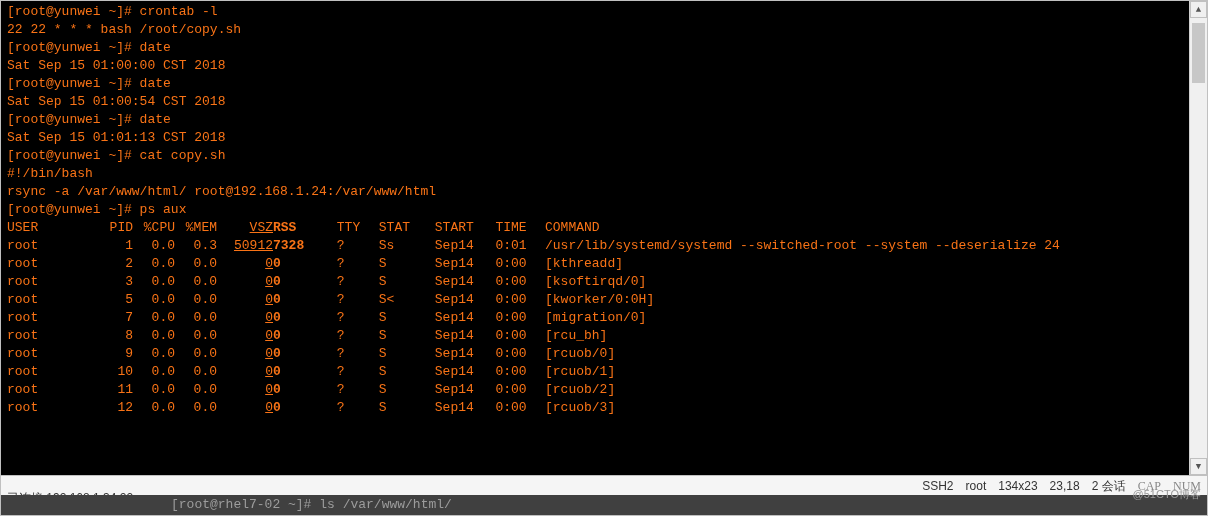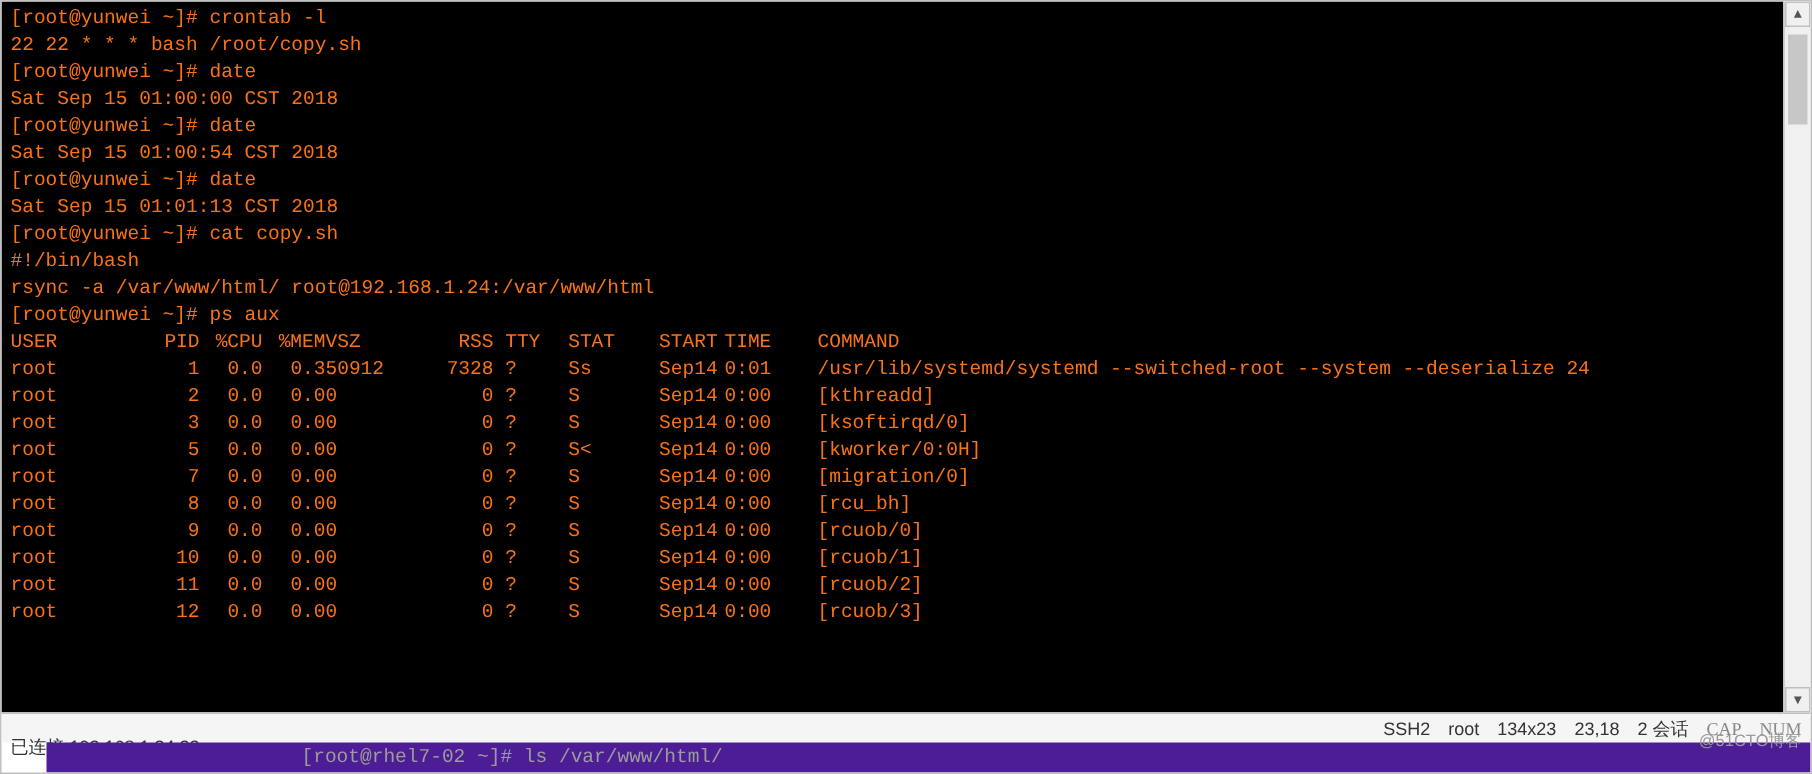--- a/index.html
+++ b/index.html
@@ -5,37 +5,37 @@
   html,body{margin:0;padding:0;height:100%;width:100%;background:#f0f0f0;font-family:"Courier New",monospace;font-size:13px;line-height:18px;}
   .window{position:relative;width:1208px;height:516px;background:#ffffff;overflow:hidden;border:1px solid #c0c0c0;box-sizing:border-box;}
   .terminal{position:absolute;left:0;top:0;right:18px;bottom:40px;background:#000;color:#f97316;padding:2px 6px;overflow:hidden;white-space:pre;}
   .terminal .line{display:block;}
   .ps-row{display:flex;}
   .ps-row span{display:inline-block;}
   .c-user{width:70px;}
   .c-pid{width:56px;text-align:right;}
   .c-cpu{width:42px;text-align:right;}
   .c-mem{width:42px;text-align:right;}
-  .c-vsz{width:56px;text-align:left;}
-  .c-rss{width:56px;text-align:right;}
+  .c-vsz{width:56px;text-align:right;text-decoration:underline;}
+  .c-rss{width:56px;font-weight:bold;}
   .c-tty{width:42px;}
   .c-stat{width:56px;}
-  .c-start{width:56px;text-align:center;}
-  .c-time{width:56px;text-align:left;}
+  .c-start{width:56px;}
+  .c-time{width:56px;text-align:center;}
   .c-cmd{flex:1;padding-left:6px;}
   .scrollbar{position:absolute;right:0;top:0;width:17px;bottom:40px;background:#f0f0f0;border-left:1px solid #d0d0d0;}
   .scrollbar .up,.scrollbar .down{position:absolute;left:0;width:17px;height:17px;background:#f0f0f0;border:1px solid #c0c0c0;box-sizing:border-box;display:flex;align-items:center;justify-content:center;font-size:9px;color:#555;}
   .scrollbar .up{top:0;}
   .scrollbar .down{bottom:0;}
   .scrollbar .thumb{position:absolute;left:2px;right:2px;top:22px;height:60px;background:#c7c7c7;border-radius:0;}
   .statusbar{position:absolute;left:0;right:0;bottom:20px;height:20px;background:#f5f5f5;border-top:1px solid #c0c0c0;font-family:"Microsoft YaHei","SimSun",sans-serif;font-size:12px;color:#333;display:flex;align-items:center;padding:0 6px;box-sizing:border-box;}
   .statusbar .left{flex:1;margin-top:24px;}
   .statusbar .right{display:flex;gap:12px;}
   .statusbar .cap,.statusbar .num{font-family:Liberation Serif, serif;color:#888;}
-  .shadow-line{position:absolute;left:0;right:0;bottom:0;height:20px;background:#4c1d95;color:#9c9c9c;font-family:"Courier New",monospace;font-size:13px;display:flex;align-items:center;padding-left:170px;box-sizing:border-box;overflow:hidden;margin-left:30px;}
+  .shadow-line{position:absolute;left:0;right:0;bottom:0;height:20px;background:#404040;color:#9c9c9c;font-family:"Courier New",monospace;font-size:13px;display:flex;align-items:center;padding-left:170px;box-sizing:border-box;overflow:hidden;}
   .watermark{position:absolute;right:6px;bottom:12px;font-family:"Microsoft YaHei",sans-serif;font-size:11px;color:#999;z-index:5;}
 </style>
 </head>
 <body>
 
 <div class="window">
 
   <div class="terminal" id="term"><div class="line">[root@yunwei ~]# crontab -l</div><div class="line">22 22 * * * bash /root/copy.sh</div><div class="line">[root@yunwei ~]# date</div><div class="line">Sat Sep 15 01:00:00 CST 2018</div><div class="line">[root@yunwei ~]# date</div><div class="line">Sat Sep 15 01:00:54 CST 2018</div><div class="line">[root@yunwei ~]# date</div><div class="line">Sat Sep 15 01:01:13 CST 2018</div><div class="line">[root@yunwei ~]# cat copy.sh</div><div class="line">#!/bin/bash</div><div class="line">rsync -a /var/www/html/ root@192.168.1.24:/var/www/html</div><div class="line">[root@yunwei ~]# ps aux</div><div class="line ps-row"><span class="c-user">USER</span><span class="c-pid">PID</span><span class="c-cpu">%CPU</span><span class="c-mem">%MEM</span><span class="c-vsz">VSZ</span><span class="c-rss">RSS</span><span class="c-tty"> TTY</span><span class="c-stat"> STAT</span><span class="c-start"> START</span><span class="c-time">TIME</span><span class="c-cmd">COMMAND</span></div><div class="line ps-row"><span class="c-user">root</span><span class="c-pid">1</span><span class="c-cpu">0.0</span><span class="c-mem">0.3</span><span class="c-vsz">50912</span><span class="c-rss">7328</span><span class="c-tty"> ?</span><span class="c-stat"> Ss</span><span class="c-start"> Sep14</span><span class="c-time">0:01</span><span class="c-cmd">/usr/lib/systemd/systemd --switched-root --system --deserialize 24</span></div><div class="line ps-row"><span class="c-user">root</span><span class="c-pid">2</span><span class="c-cpu">0.0</span><span class="c-mem">0.0</span><span class="c-vsz">0</span><span class="c-rss">0</span><span class="c-tty"> ?</span><span class="c-stat"> S</span><span class="c-start"> Sep14</span><span class="c-time">0:00</span><span class="c-cmd">[kthreadd]</span></div><div class="line ps-row"><span class="c-user">root</span><span class="c-pid">3</span><span class="c-cpu">0.0</span><span class="c-mem">0.0</span><span class="c-vsz">0</span><span class="c-rss">0</span><span class="c-tty"> ?</span><span class="c-stat"> S</span><span class="c-start"> Sep14</span><span class="c-time">0:00</span><span class="c-cmd">[ksoftirqd/0]</span></div><div class="line ps-row"><span class="c-user">root</span><span class="c-pid">5</span><span class="c-cpu">0.0</span><span class="c-mem">0.0</span><span class="c-vsz">0</span><span class="c-rss">0</span><span class="c-tty"> ?</span><span class="c-stat"> S&lt;</span><span class="c-start"> Sep14</span><span class="c-time">0:00</span><span class="c-cmd">[kworker/0:0H]</span></div><div class="line ps-row"><span class="c-user">root</span><span class="c-pid">7</span><span class="c-cpu">0.0</span><span class="c-mem">0.0</span><span class="c-vsz">0</span><span class="c-rss">0</span><span class="c-tty"> ?</span><span class="c-stat"> S</span><span class="c-start"> Sep14</span><span class="c-time">0:00</span><span class="c-cmd">[migration/0]</span></div><div class="line ps-row"><span class="c-user">root</span><span class="c-pid">8</span><span class="c-cpu">0.0</span><span class="c-mem">0.0</span><span class="c-vsz">0</span><span class="c-rss">0</span><span class="c-tty"> ?</span><span class="c-stat"> S</span><span class="c-start"> Sep14</span><span class="c-time">0:00</span><span class="c-cmd">[rcu_bh]</span></div><div class="line ps-row"><span class="c-user">root</span><span class="c-pid">9</span><span class="c-cpu">0.0</span><span class="c-mem">0.0</span><span class="c-vsz">0</span><span class="c-rss">0</span><span class="c-tty"> ?</span><span class="c-stat"> S</span><span class="c-start"> Sep14</span><span class="c-time">0:00</span><span class="c-cmd">[rcuob/0]</span></div><div class="line ps-row"><span class="c-user">root</span><span class="c-pid">10</span><span class="c-cpu">0.0</span><span class="c-mem">0.0</span><span class="c-vsz">0</span><span class="c-rss">0</span><span class="c-tty"> ?</span><span class="c-stat"> S</span><span class="c-start"> Sep14</span><span class="c-time">0:00</span><span class="c-cmd">[rcuob/1]</span></div><div class="line ps-row"><span class="c-user">root</span><span class="c-pid">11</span><span class="c-cpu">0.0</span><span class="c-mem">0.0</span><span class="c-vsz">0</span><span class="c-rss">0</span><span class="c-tty"> ?</span><span class="c-stat"> S</span><span class="c-start"> Sep14</span><span class="c-time">0:00</span><span class="c-cmd">[rcuob/2]</span></div><div class="line ps-row"><span class="c-user">root</span><span class="c-pid">12</span><span class="c-cpu">0.0</span><span class="c-mem">0.0</span><span class="c-vsz">0</span><span class="c-rss">0</span><span class="c-tty"> ?</span><span class="c-stat"> S</span><span class="c-start"> Sep14</span><span class="c-time">0:00</span><span class="c-cmd">[rcuob/3]</span></div></div>
 
   <div class="scrollbar">

